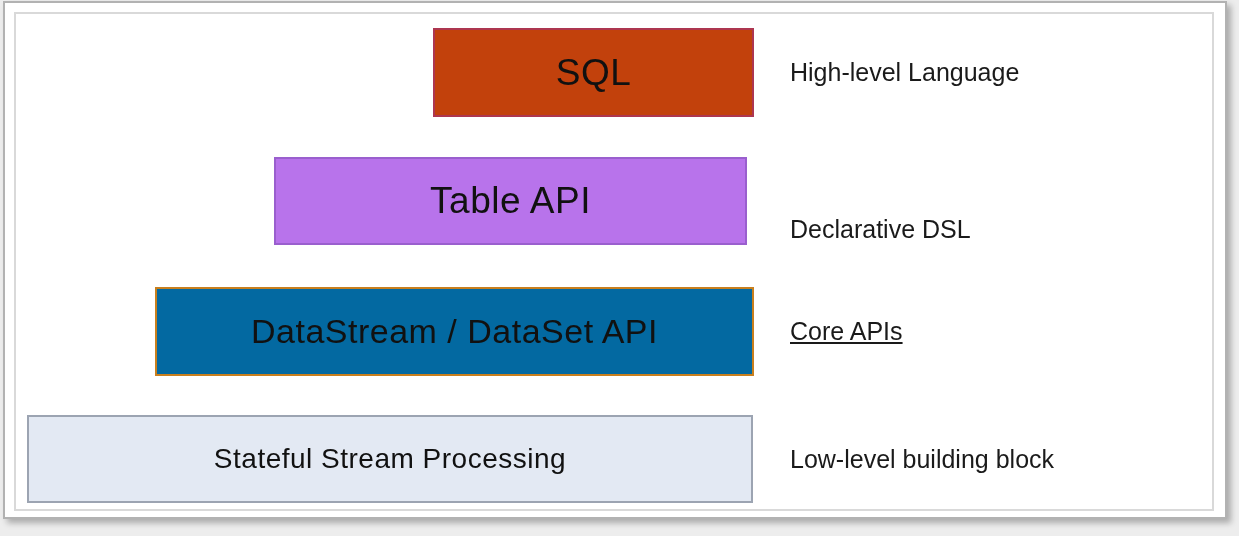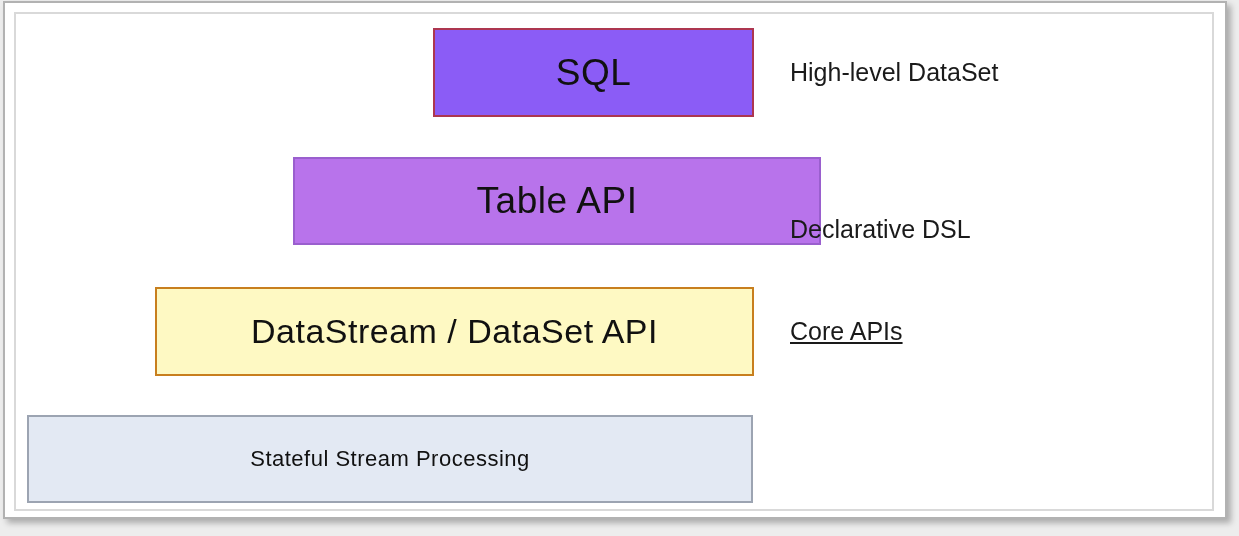--- a/index.html
+++ b/index.html
@@ -39,23 +39,23 @@
     box-sizing: border-box;
     border: 2px solid transparent;
     display: flex;
     align-items: center;
     justify-content: center;
     color: #111111;
     text-align: center;
     letter-spacing: 0.5px;
   }
   .layer-box.l0 { left: 433px; top: 28px;  width: 321px; height: 89px; font-size: 37px; }
-  .layer-box.l1 { left: 293px; top: 157px; width: 528px; height: 88px; font-size: 37px; }
+  .layer-box.l1 { left: 274px; top: 157px; width: 473px; height: 88px; font-size: 37px; }
   .layer-box.l2 { left: 155px; top: 287px; width: 599px; height: 89px; font-size: 34px; }
-  .layer-box.l3 { left: 27px;  top: 415px; width: 726px; height: 88px; font-size: 22px; }
+  .layer-box.l3 { left: 27px;  top: 415px; width: 726px; height: 88px; font-size: 28px; }
   .annotation {
     position: absolute;
     left: 790px;
     width: 440px;
     display: flex;
     flex-direction: column;
     justify-content: center;
     color: #1a1a1a;
     font-size: 25px;
     line-height: 31px;
@@ -65,38 +65,39 @@
   .annotation.a2 { top: 287px; height: 89px; text-decoration: underline; }
   .annotation.a3 { top: 415px; height: 88px; }
 </style>
 </head>
 <body>
 
 <div class="frame">
   <div class="inner-border"></div>
 </div>
 
-<div class="layer-box l0" style="background: #8b5cf6; border-color: rgb(173, 54, 80);">
+<div class="layer-box l0" style="background: #c2410c; border-color: rgb(173, 54, 80);">
   <span>SQL</span>
 </div>
 <div class="annotation a0">
-  <span>High-level DataSet</span>
+  <span>High-level Language</span>
 </div>
 
 <div class="layer-box l1" style="background: rgb(184, 115, 235); border-color: rgb(154, 95, 206);">
   <span>Table API</span>
 </div>
 <div class="annotation a1">
   <span>Declarative DSL</span>
 </div>
 
-<div class="layer-box l2" style="background: #fef9c3; border-color: rgb(200, 127, 30);">
+<div class="layer-box l2" style="background: #0369a1; border-color: rgb(200, 127, 30);">
   <span>DataStream / DataSet API</span>
 </div>
 <div class="annotation a2">
   <span>Core APIs</span>
 </div>
 
 <div class="layer-box l3" style="background: rgb(227, 233, 243); border-color: rgb(156, 164, 178);">
   <span>Stateful Stream Processing</span>
 </div>
 <div class="annotation a3">
+  <span>Low-level building block</span>
 </div>
 
 </body></html>

